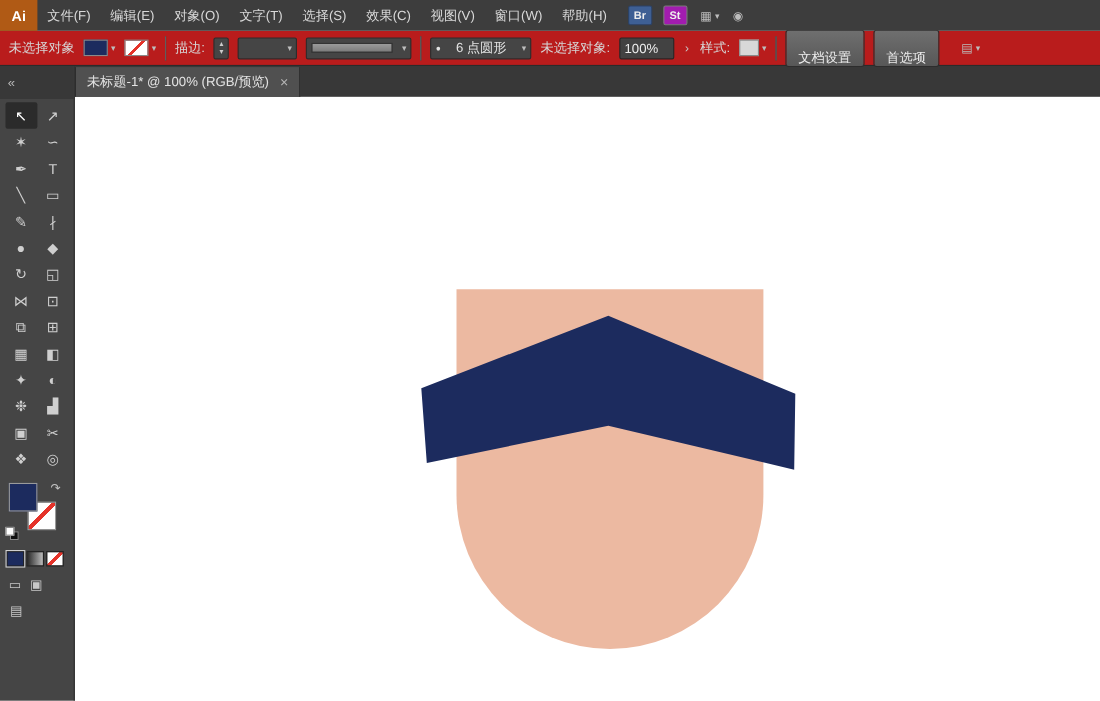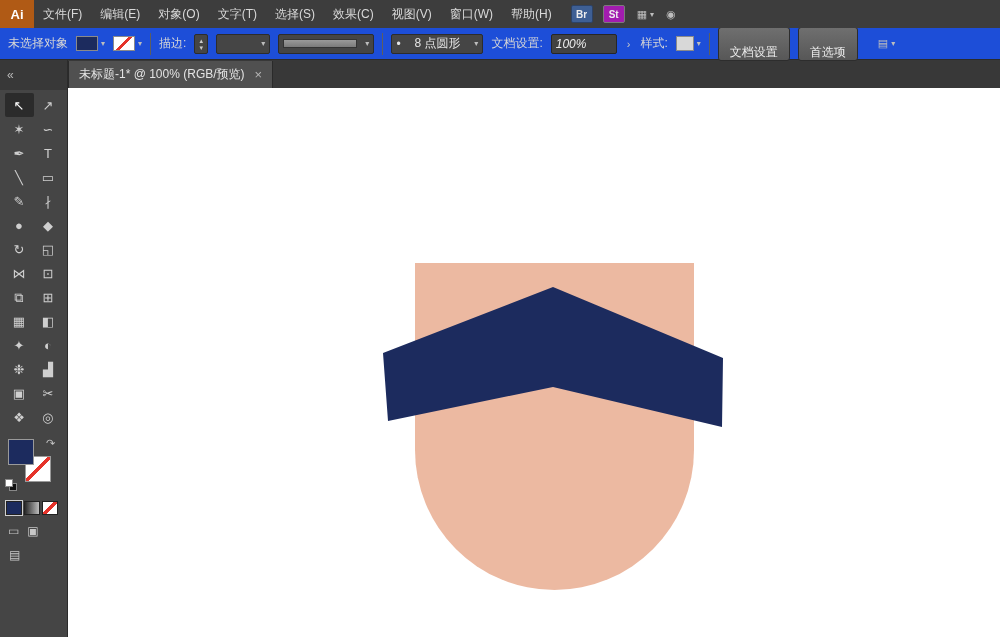--- a/index.html
+++ b/index.html
@@ -14,35 +14,35 @@
   .menu-item { padding:0 9px; line-height:28px; cursor:default; white-space:nowrap; }
   .mb-badge { width:22px; height:18px; margin-left:10px; border:1px solid #7a7a7a; border-radius:2px;
     display:flex; align-items:center; justify-content:center; font-size:10px; color:#eee;font-weight:bold; }
   .mb-badge.blue { background:#3e5f94; border-color:#2c4266; }
   .mb-badge.gray { background:#a21caf; }
   .mb-icon { margin-left:12px; color:#bdbdbd; font-size:11px; display:flex; align-items:center; gap:3px; }
   .caret { font-size:8px; color:#bdbdbd; }
 
   
   .controlbar { position:absolute; left:0; top:28px; width:1000px; height:32px;
-    background:#1d4ed8; border-bottom:1px solid #2b2b2b; display:flex; align-items:center;
+    background:#b91c1c; border-bottom:1px solid #2b2b2b; display:flex; align-items:center;
     color:#d6d6d6; font-size:12px; padding:0 8px; gap:8px; z-index:4; }
   .cb-sep { width:1px; height:22px; background:#3a3a3a; border-right:1px solid #5e5e5e; }
   .swatch-dd { display:flex; align-items:center; gap:3px; cursor:pointer; }
   .swatch { width:22px; height:15px; border:1px solid #8a8a8a; background:#fff; }
   .swatch.none { background:linear-gradient(135deg,#fff 44%,#e5332a 44%,#e5332a 56%,#fff 56%); }
   .spinner { display:flex; flex-direction:column; justify-content:center; width:14px; height:20px;
     background:#454545; border:1px solid #2c2c2c; border-radius:2px; align-items:center; line-height:7px; }
   .spinner span { font-size:7px; color:#ccc; }
   .dd-box { height:20px; background:#454545; border:1px solid #2c2c2c; border-radius:2px;
     display:flex; align-items:center; justify-content:space-between; padding:0 4px; gap:4px; cursor:pointer; }
   .dd-box .val { color:#e4e4e4; white-space:nowrap; overflow:hidden; }
   .profile-inner { width:74px; height:9px; background:linear-gradient(#9a9a9a,#7b7b7b); border:1px solid #333; }
-  .cb-input { width:66px; height:20px; background:#424242; border:1px solid #262626; border-radius:2px;
-    color:#ececec; font-size:12px; padding:0 4px; font-family:"Liberation Sans",sans-serif;font-style:italic; }
+  .cb-input { width:50px; height:20px; background:#424242; border:1px solid #262626; border-radius:2px;
+    color:#ececec; font-size:12px; padding:0 4px; font-family:"Liberation Sans",sans-serif; }
   .expand-btn { color:#c9c9c9; font-size:11px; cursor:pointer; padding:0 2px; }
   .cb-button { height:21px; padding:16px 11px; border:1px solid #2d2d2d; border-radius:3px;
     background:linear-gradient(#6f6f6f,#575757); color:#ececec; font-size:12px; cursor:pointer; white-space:nowrap; }
   .style-swatch { width:18px; height:15px; background:#d8d8d8; border:1px solid #8a8a8a; }
 
   
   .tabbar { position:absolute; left:68px; top:60px; width:932px; height:28px; background:#383838;
     display:flex; align-items:flex-end; z-index:3;text-align:center; }
   .doc-tab { height:27px; background:#505050; border-right:1px solid #2a2a2a; border-left:1px solid #2a2a2a;
     display:flex; align-items:center; padding:0 10px; gap:10px; color:#e3e3e3; font-size:12px; cursor:pointer; }
@@ -134,25 +134,25 @@
   </div>
   <div class="dd-box" style="width:96px">
     <span class="profile-inner"></span>
     <span class="caret">▾</span>
   </div>
 
   <div class="cb-sep"></div>
 
   <div class="dd-box" style="width:92px">
     <span class="val">•</span>
-    <span class="val">8 点圆形</span>
-    <span class="caret">▾</span>
-  </div>
-
-  <span>文档设置:</span>
+    <span class="val">6 点圆形</span>
+    <span class="caret">▾</span>
+  </div>
+
+  <span>未选择对象:</span>
   <input class="cb-input" value="100%" style="">
   <span class="expand-btn">›</span>
 
   <span>样式:</span>
   <div class="swatch-dd">
     <span class="style-swatch"></span>
     <span class="caret">▾</span>
   </div>
 
   <div class="cb-sep"></div>

